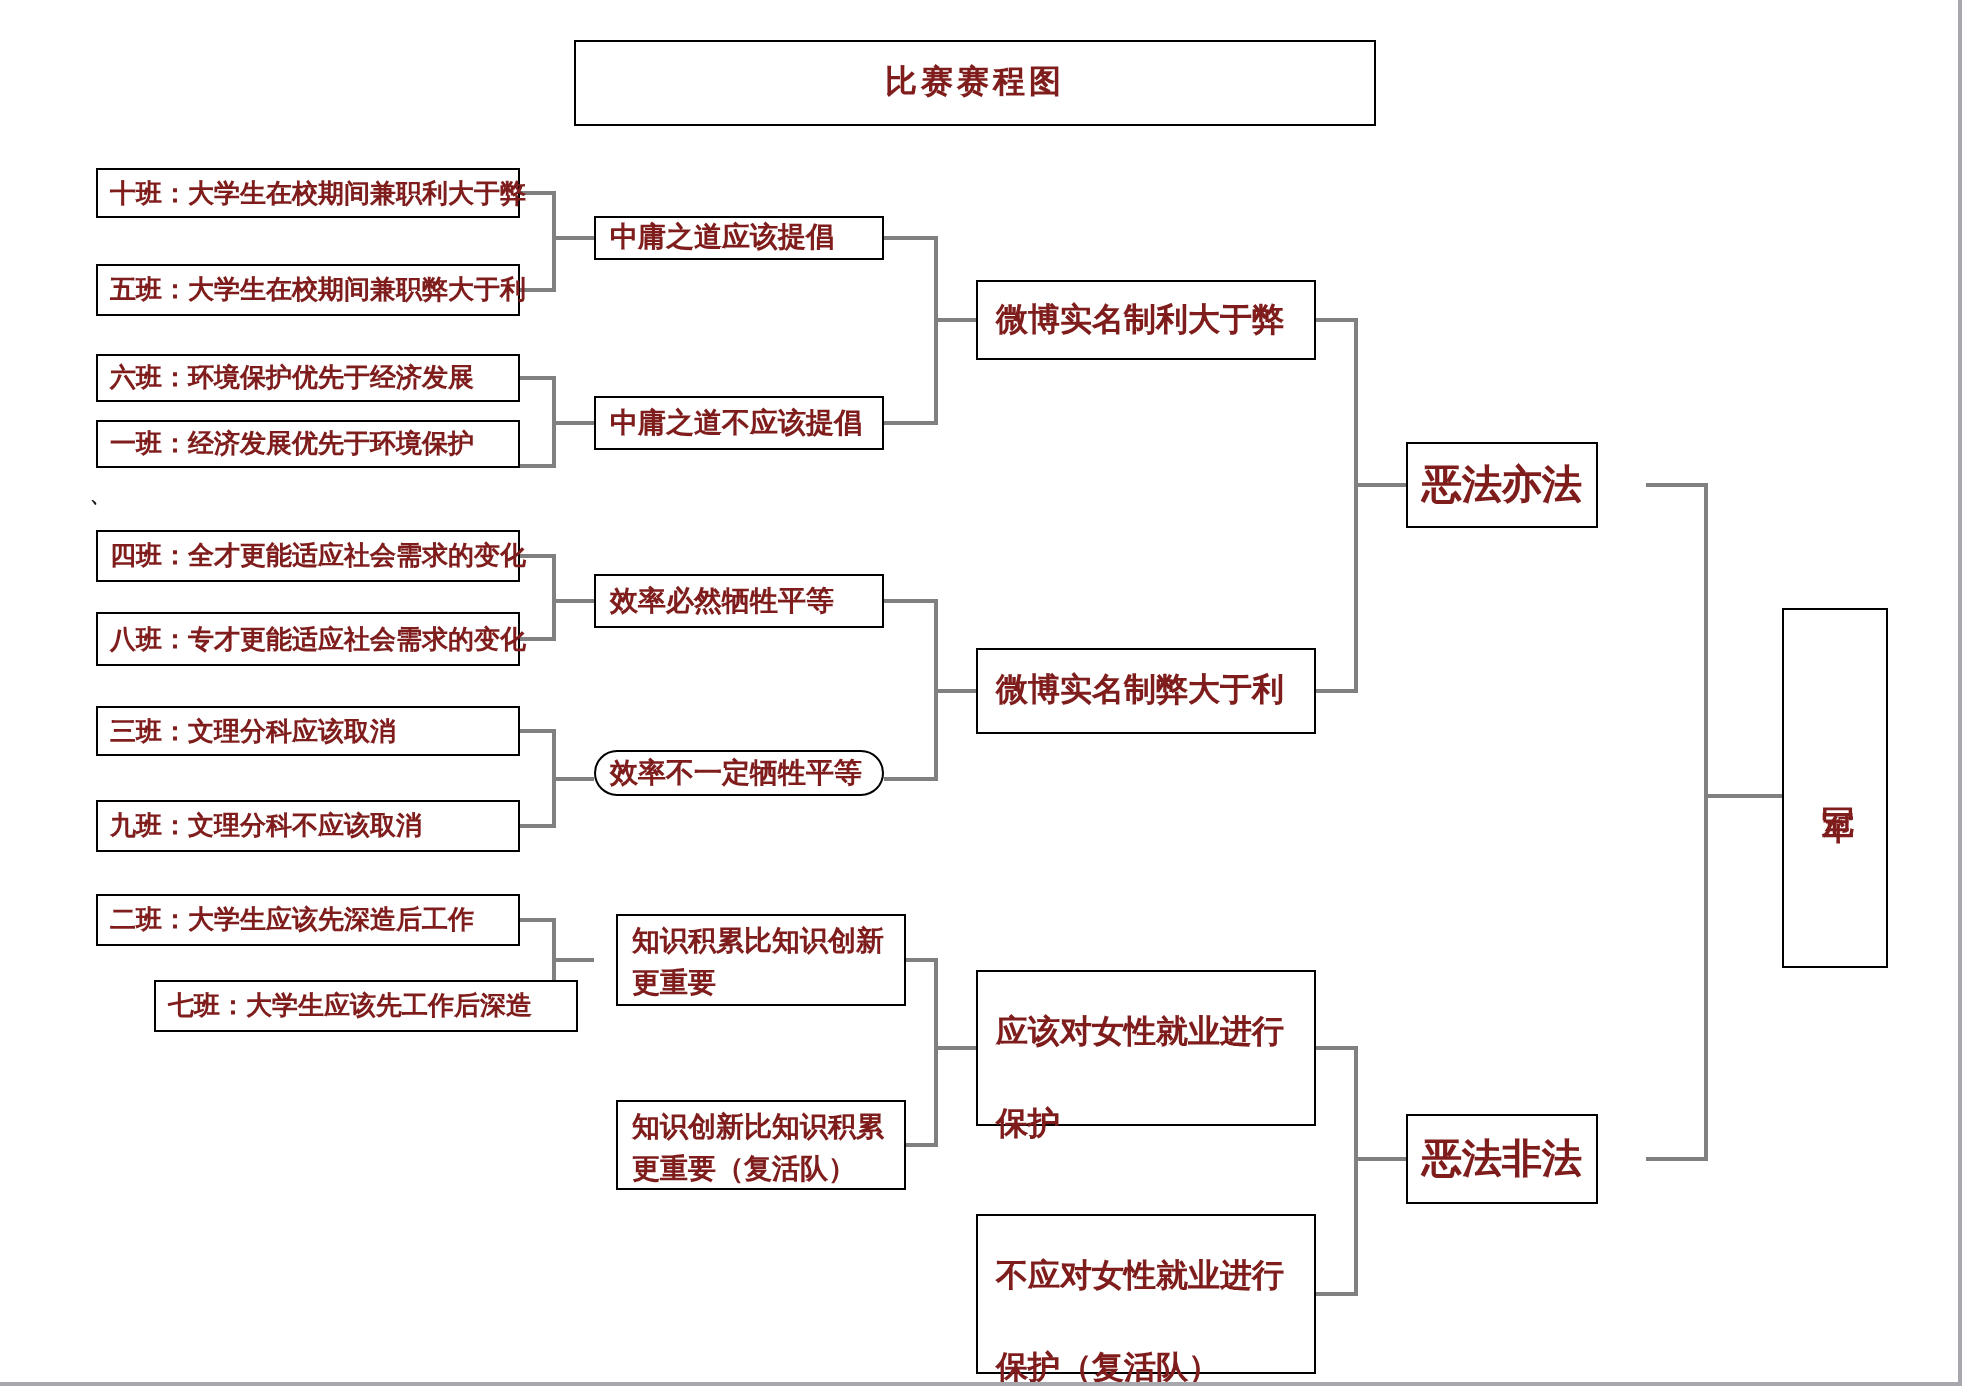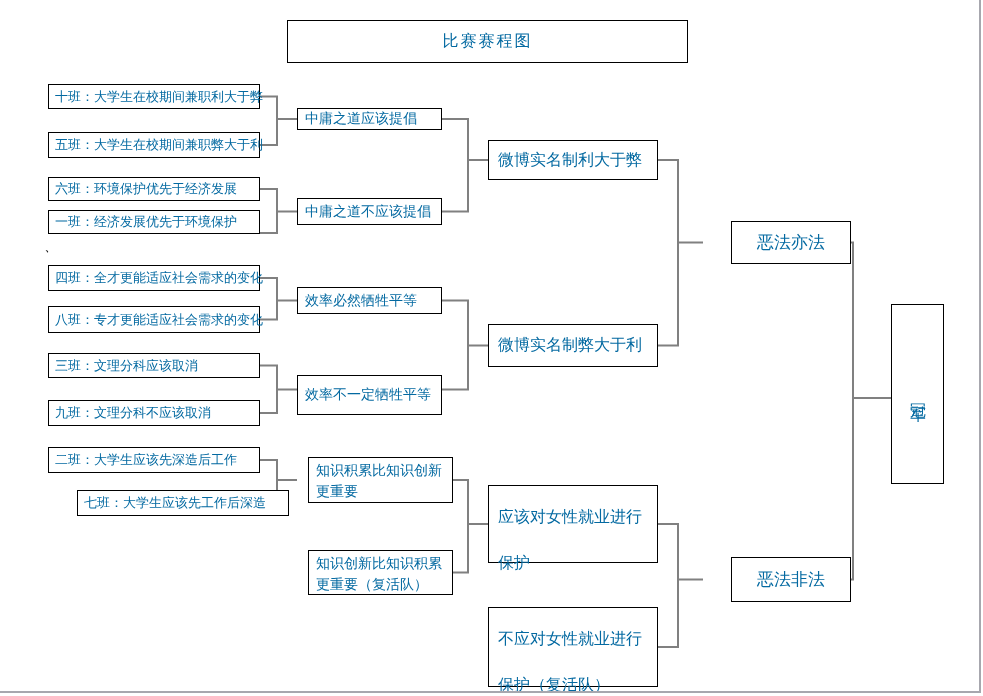--- a/index.html
+++ b/index.html
@@ -2,31 +2,31 @@
 <html><head>
 <meta charset="utf-8">
 <style>
   html,body{margin:0;padding:0;background:#ffffff;}
   .canvas{
     position:relative;width:983px;height:696px;background:#ffffff;overflow:hidden;
     font-family:"Liberation Sans","DejaVu Sans",sans-serif;color:#000;
   }
   .box{
     position:absolute;box-sizing:border-box;background:#ffffff;
-    border:1.5px solid #000000;font-weight:normal;color:#0369a1;
+    border:1.5px solid #000000;font-weight:bold;color:#7f1d1d;
   }
   .single{display:flex;align-items:center;}
   .r1{left:48px;width:212px;font-size:13px;padding-left:6px;white-space:nowrap;}
   .r2{left:297px;width:145px;font-size:14px;}
   .r2.single{padding-left:7px;white-space:nowrap;}
   .r2.multi{line-height:21px;padding:2px 5px 0 7px;margin-left:11px;}
   .r3{left:488px;width:170px;font-size:16px;}
   .r3.single{padding-left:9px;white-space:nowrap;}
   .r3.multi{line-height:46px;padding:8px 8px 0 9px;}
-  .r4{left:731px;width:120px;font-size:17px;justify-content:center;}
+  .r4{left:703px;width:96px;font-size:20px;justify-content:center;}
   .title-box{
     left:287px;top:20px;width:401px;height:43px;border-width:1px;
     justify-content:center;font-size:16px;letter-spacing:2px;
   }
   .champion-box{
     left:891px;top:304px;width:53px;height:180px;
     display:flex;align-items:center;justify-content:center;
     writing-mode:vertical-rl;text-orientation:upright;
     font-size:16px;letter-spacing:3px;
   }
@@ -65,21 +65,21 @@
   <div class="box single r1" style="top:265px;height:26px;">四班：全才更能适应社会需求的变化</div>
   <div class="box single r1" style="top:306px;height:27px;">八班：专才更能适应社会需求的变化</div>
   <div class="box single r1" style="top:353px;height:25px;">三班：文理分科应该取消</div>
   <div class="box single r1" style="top:400px;height:26px;">九班：文理分科不应该取消</div>
   <div class="box single r1" style="top:447px;height:26px;">二班：大学生应该先深造后工作</div>
   <div class="box single r1" style="top:490px;height:26px;margin-left:29px;">七班：大学生应该先工作后深造</div>
 
   <div class="box single r2" style="top:108px;height:22px;">中庸之道应该提倡</div>
   <div class="box single r2" style="top:198px;height:27px;">中庸之道不应该提倡</div>
   <div class="box single r2" style="top:287px;height:27px;">效率必然牺牲平等</div>
-  <div class="box single r2" style="top:375px;height:40px;">效率不一定牺牲平等</div>
+  <div class="box single r2" style="top:375px;height:23px;border-radius:13px;">效率不一定牺牲平等</div>
   <div class="box multi r2" style="top:457px;height:46px;">知识积累比知识创新更重要</div>
   <div class="box multi r2" style="top:550px;height:45px;">知识创新比知识积累更重要（复活队）</div>
 
   <div class="box single r3" style="top:140px;height:40px;">微博实名制利大于弊</div>
   <div class="box single r3" style="top:324px;height:43px;">微博实名制弊大于利</div>
   <div class="box multi r3" style="top:485px;height:78px;">应该对女性就业进行保护</div>
   <div class="box multi r3" style="top:607px;height:80px;">不应对女性就业进行保护（复活队）</div>
 
   <div class="box single r4" style="top:221px;height:43px;">恶法亦法</div>
   <div class="box single r4" style="top:557px;height:45px;">恶法非法</div>

